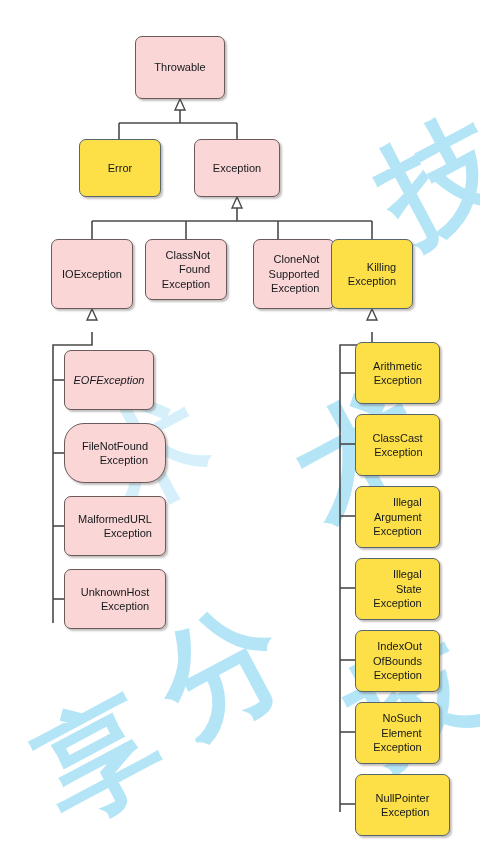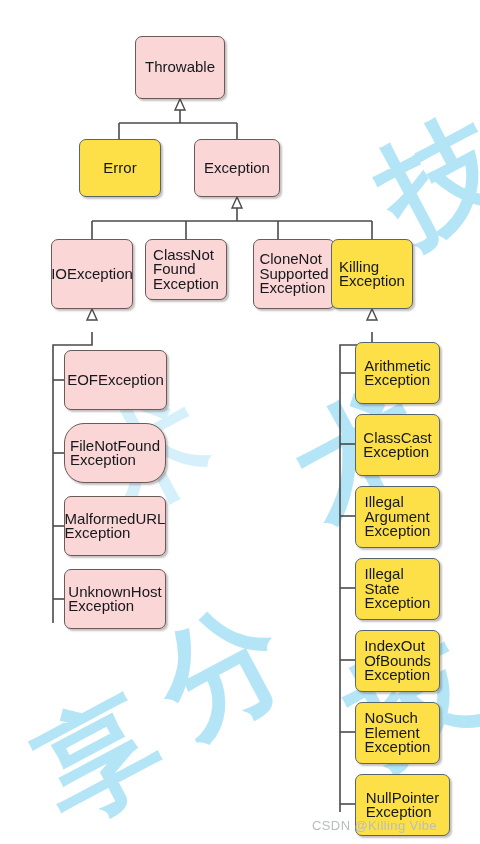--- a/index.html
+++ b/index.html
@@ -71,22 +71,22 @@
 
   
   .node {
     position: absolute;
     z-index: 3;
     border: 1.3px solid #5d5252;
     border-radius: 7px;
     display: flex;
     align-items: center;
     justify-content: center;
-    text-align: left;
-    font-size: 15px;
+    text-align: right;
+    font-size: 11px;
     line-height: 14.5px;
     color: #15181c;
     box-shadow: 2px 2px 2px rgba(90,75,75,0.35);
     padding: 2px 3px;
   }
   .node.pink {
     background: #fad6d6;
     border-color: #6b5a5a;
   }
   .node.cyan {
@@ -166,21 +166,21 @@
   <div class="node pink" style="left:237px; top:239px; width:82px; height:70px;margin-left:16px;">
     <span class="label">CloneNot
 Supported
 Exception</span>
   </div>
   <div class="node cyan" style="left:331px; top:239px; width:82px; height:70px;">
     <span class="label">Killing
 Exception</span>
   </div>
 
-  <div class="node pink" style="left:64px; top:350px; width:103px; height:60px;">
+  <div class="node pink" style="left:64px; top:350px; width:90px; height:60px;font-style:italic;">
     <span class="label">EOFException</span>
   </div>
   <div class="node pink" style="left:64px; top:423px; width:102px; height:60px;border-radius:20px;">
     <span class="label">FileNotFound
 Exception</span>
   </div>
   <div class="node pink" style="left:64px; top:496px; width:102px; height:60px;">
     <span class="label">MalformedURL
 Exception</span>
   </div>
@@ -215,15 +215,14 @@
   <div class="node cyan" style="left:355px; top:702px; width:85px; height:62px;">
     <span class="label">NoSuch
 Element
 Exception</span>
   </div>
   <div class="node cyan" style="left:355px; top:774px; width:95px; height:62px;">
     <span class="label">NullPointer
 Exception</span>
   </div>
 
-  <div id="wm-credit">CSDN @Killing Vibe</div>
 
 </div>
 
 </body></html>

